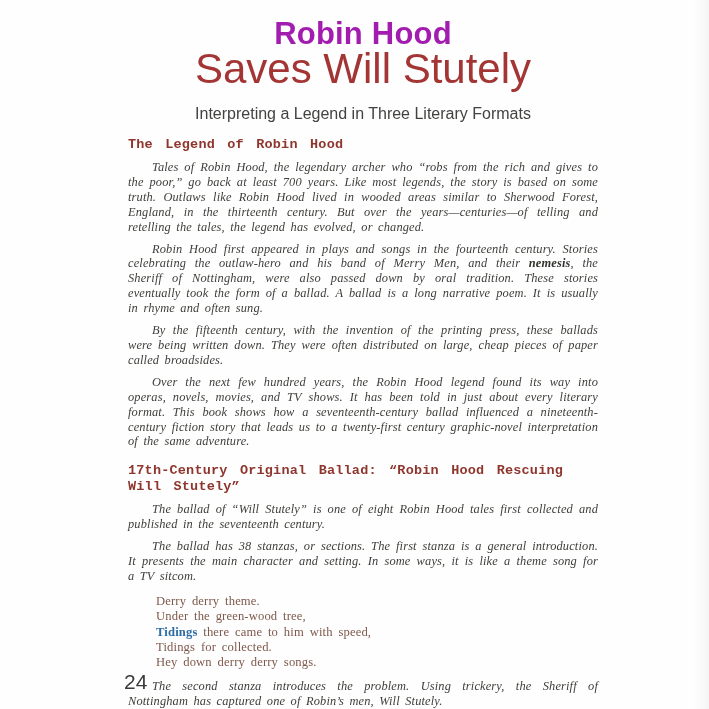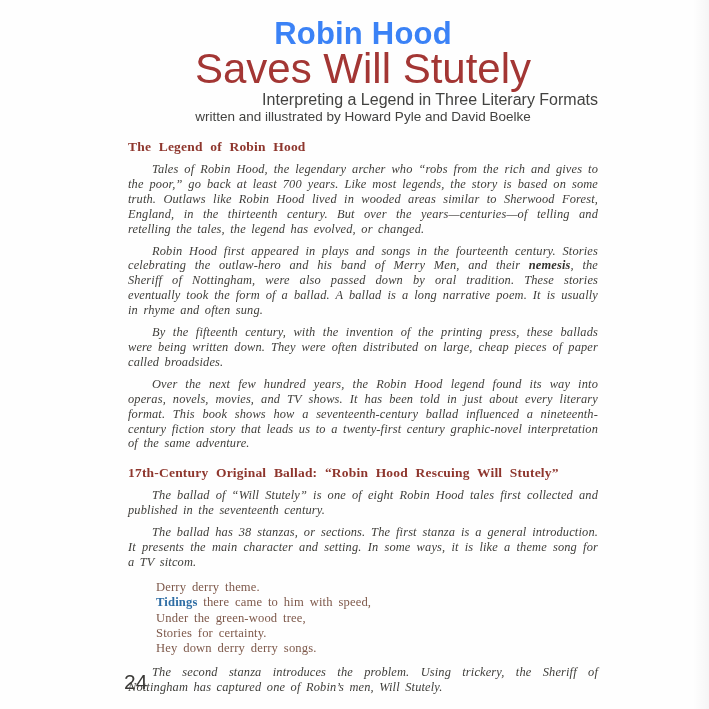--- a/index.html
+++ b/index.html
@@ -21,49 +21,48 @@
     left: 128px; top: 16px;
     width: 470px;
   }
   header { text-align: center; }
   .book-title {
     margin: 0;
     font-family: "Liberation Sans", sans-serif;
     font-weight: 700;
     font-size: 31px;
     line-height: 35px;
-    color: #3b82f6;
+    color: #a21caf;
     letter-spacing: 0.2px;
   }
   .book-subtitle {
     margin: 0;
     font-family: "Liberation Sans", sans-serif;
     font-weight: 400;
     font-size: 42px;
     line-height: 36px;
     color: #a33634;
   }
   .tagline {
-    margin-top: 3px;
+    margin-top: 17px;
     font-family: "Liberation Sans", sans-serif;
     font-size: 16px;
     line-height: 19px;
     color: #424240;
-    text-align: right;
   }
   .byline {
     margin-top: 0px;
     font-family: "Liberation Sans", sans-serif;
     font-size: 13.5px;
     line-height: 16px;
     color: #424240;
   }
   .section-heading {
     margin: 14px 0 4px 0;
-    font-family: Liberation Serif, serif;
+    font-family: Liberation Mono, monospace;
     font-weight: 700;
     font-size: 13.5px;
     line-height: 16px;
     color: #8e362d;
     word-spacing: 4px;
     letter-spacing: 0.2px;
   }
   .body-par {
     margin: 7px 0 7px 0;
     font-size: 12.4px;
@@ -97,21 +96,20 @@
 <body>
 
 <div class="scan-edge-right"></div>
 
 <div class="content">
 
   <header>
     <h1 class="book-title">Robin Hood</h1>
     <div class="book-subtitle">Saves Will Stutely</div>
     <div class="tagline">Interpreting a Legend in Three Literary Formats</div>
-    <div class="byline">written and illustrated by Howard Pyle and David Boelke</div>
   </header>
 
   <main>
 
     <h2 class="section-heading">The Legend of Robin Hood</h2>
 
     <p class="body-par"><span>Tales of Robin Hood, the legendary archer who “robs from the rich and gives to the poor,” go back at least 700 years. Like most legends, the story is based on some truth. Outlaws like Robin Hood lived in wooded areas similar to Sherwood Forest, England, in the thirteenth century. But over the years—centuries—of telling and retelling the tales, the legend has evolved, or changed.</span></p>
 
     <p class="body-par"><span>Robin Hood first appeared in plays and songs in the fourteenth century. Stories celebrating the outlaw-hero and his band of Merry Men, and their </span><span class="vocab-dark">nemesis</span><span>, the Sheriff of Nottingham, were also passed down by oral tradition. These stories eventually took the form of a ballad. A ballad is a long narrative poem. It is usually in rhyme and often sung.</span></p>
 
@@ -120,23 +118,23 @@
     <p class="body-par"><span>Over the next few hundred years, the Robin Hood legend found its way into operas, novels, movies, and TV shows. It has been told in just about every literary format. This book shows how a seventeenth-century ballad influenced a nineteenth-century fiction story that leads us to a twenty-first century graphic-novel interpretation of the same adventure.</span></p>
 
     <h2 class="section-heading">17th-Century Original Ballad: “Robin Hood Rescuing Will Stutely”</h2>
 
     <p class="body-par"><span>The ballad of “Will Stutely” is one of eight Robin Hood tales first collected and published in the seventeenth century.</span></p>
 
     <p class="body-par"><span>The ballad has 38 stanzas, or sections. The first stanza is a general introduction. It presents the main character and setting. In some ways, it is like a theme song for a TV sitcom.</span></p>
 
     <div class="ballad">
       <span class="ballad-line">Derry derry theme.</span>
+      <span class="ballad-line">Under the green-wood tree,</span>
       <span class="ballad-line"><span class="vocab-blue">Tidings</span><span> there came to him with speed,</span></span>
-      <span class="ballad-line">Under the green-wood tree,</span>
-      <span class="ballad-line">Stories for certainty.</span>
+      <span class="ballad-line">Tidings for collected.</span>
       <span class="ballad-line">Hey down derry derry songs.</span>
     </div>
 
     <p class="body-par"><span>The second stanza introduces the problem. Using trickery, the Sheriff of Nottingham has captured one of Robin’s men, Will Stutely.</span></p>
 
   </main>
 
 </div>
 
 <div class="page-number">24</div>

